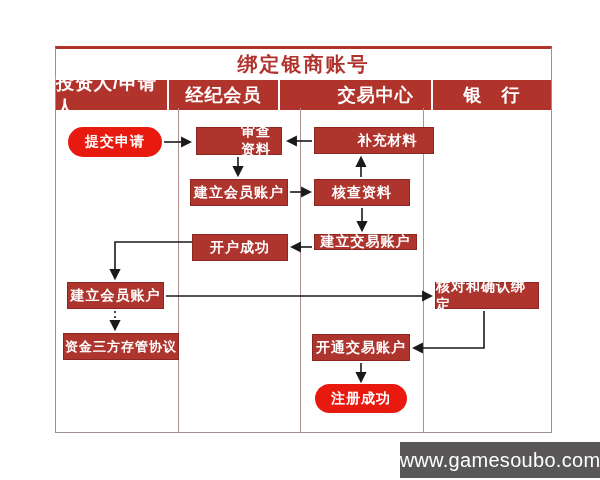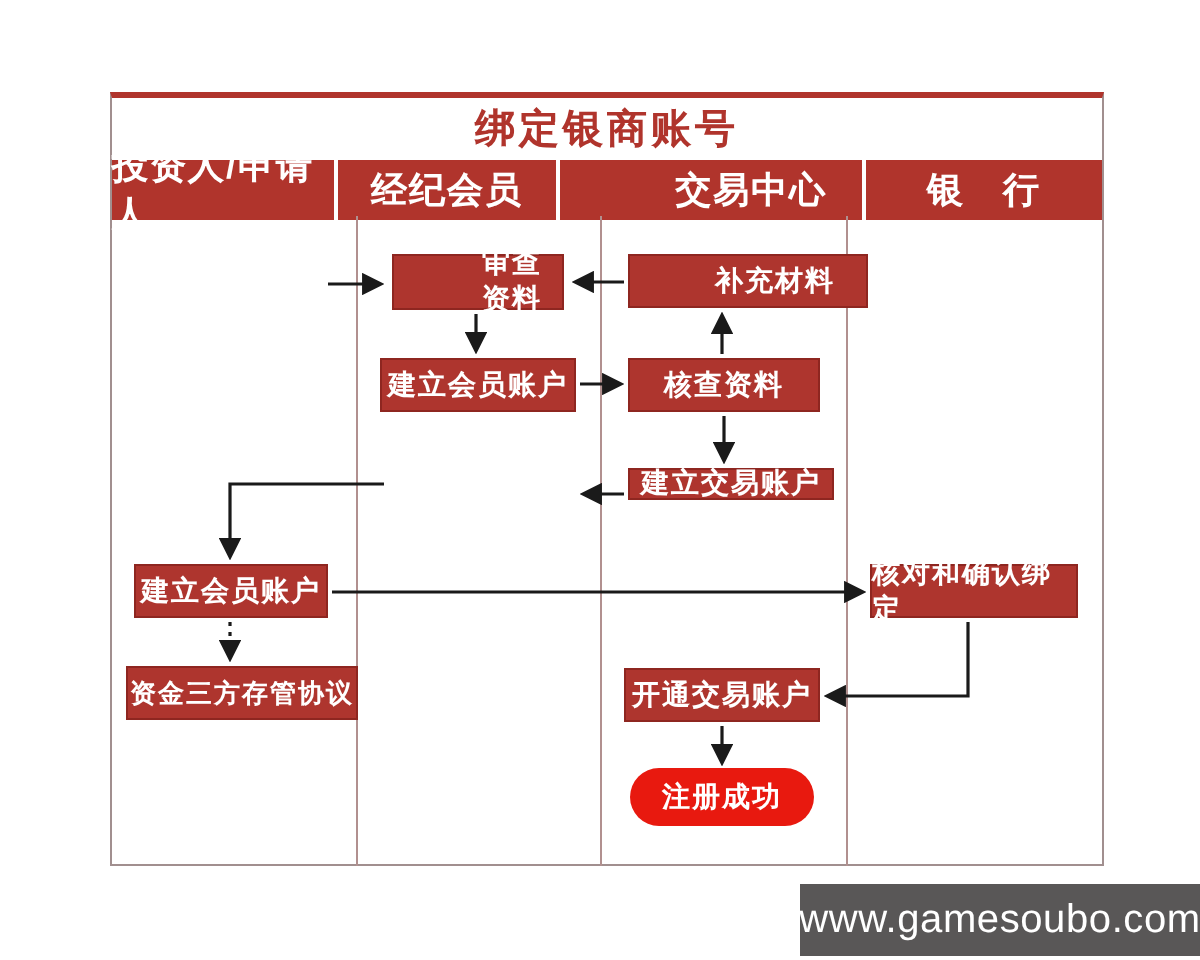--- a/index.html
+++ b/index.html
@@ -39,24 +39,26 @@
       <div class="lane lane2">经纪会员</div>
       <div class="lane lane3">交易中心</div>
       <div class="lane lane4">银　行</div>
     </div>
   </div>
 
   <div class="vline" style="left:178px;"></div>
   <div class="vline" style="left:300px;"></div>
   <div class="vline" style="left:423px;"></div>
 
+  <div class="node pill" style="left:68px;top:127px;width:94px;height:30px;">提交申请</div>
   <div class="node rect" style="left:196px;top:127px;width:86px;height:28px;padding-left:44px;">审查资料</div>
   <div class="node rect" style="left:314px;top:127px;width:120px;height:27px;padding-left:27px;">补充材料</div>
   <div class="node rect" style="left:190px;top:179px;width:98px;height:27px;">建立会员账户</div>
   <div class="node rect" style="left:314px;top:179px;width:96px;height:27px;">核查资料</div>
+  <div class="node rect" style="left:192px;top:234px;width:96px;height:27px;">开户成功</div>
   <div class="node rect" style="left:314px;top:234px;width:103px;height:16px;">建立交易账户</div>
   <div class="node rect" style="left:67px;top:282px;width:97px;height:27px;">建立会员账户</div>
   <div class="node rect" style="left:435px;top:282px;width:104px;height:27px;">核对和确认绑定</div>
   <div class="node rect" style="left:63px;top:333px;width:116px;height:27px;font-size:13px;">资金三方存管协议</div>
   <div class="node rect" style="left:312px;top:334px;width:98px;height:27px;">开通交易账户</div>
   <div class="node pill" style="left:315px;top:384px;width:92px;height:29px;">注册成功</div>
 
   <svg class="arrows" width="600" height="480" viewBox="0 0 600 480">
     <defs>
       <marker id="ah" viewBox="0 0 10 10" refX="8" refY="5" markerWidth="7" markerHeight="7" orient="auto-start-reverse">

